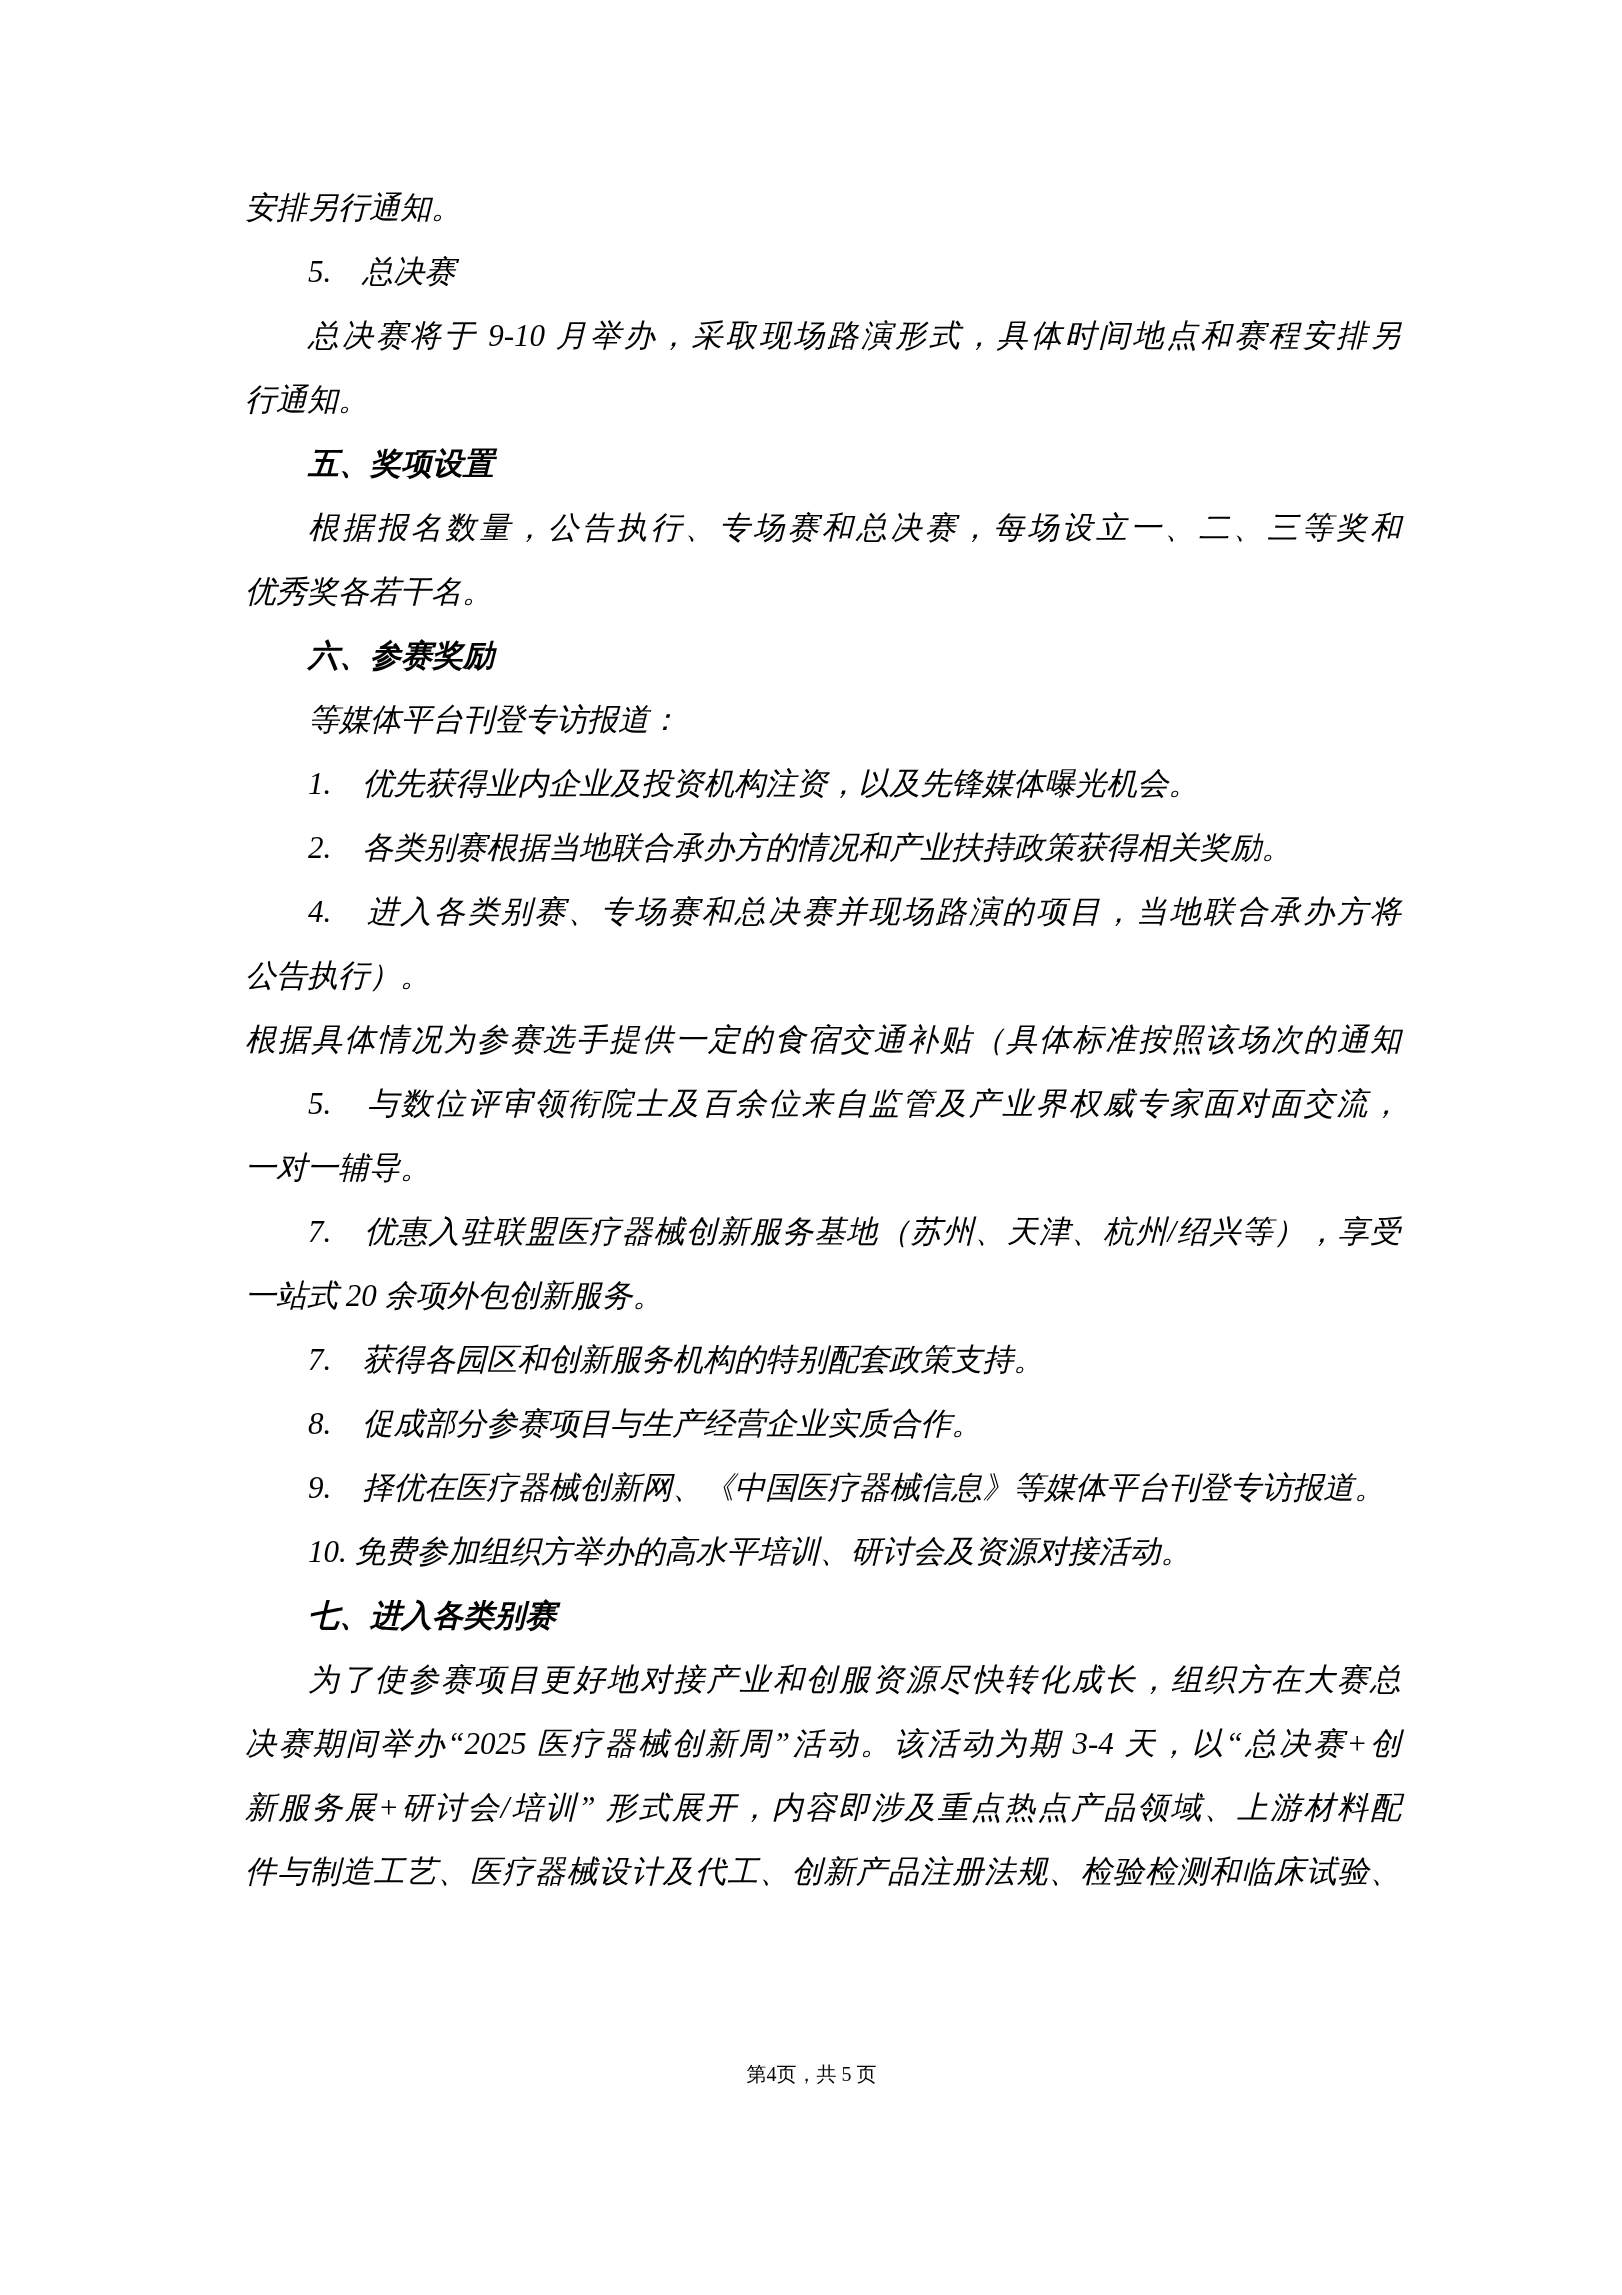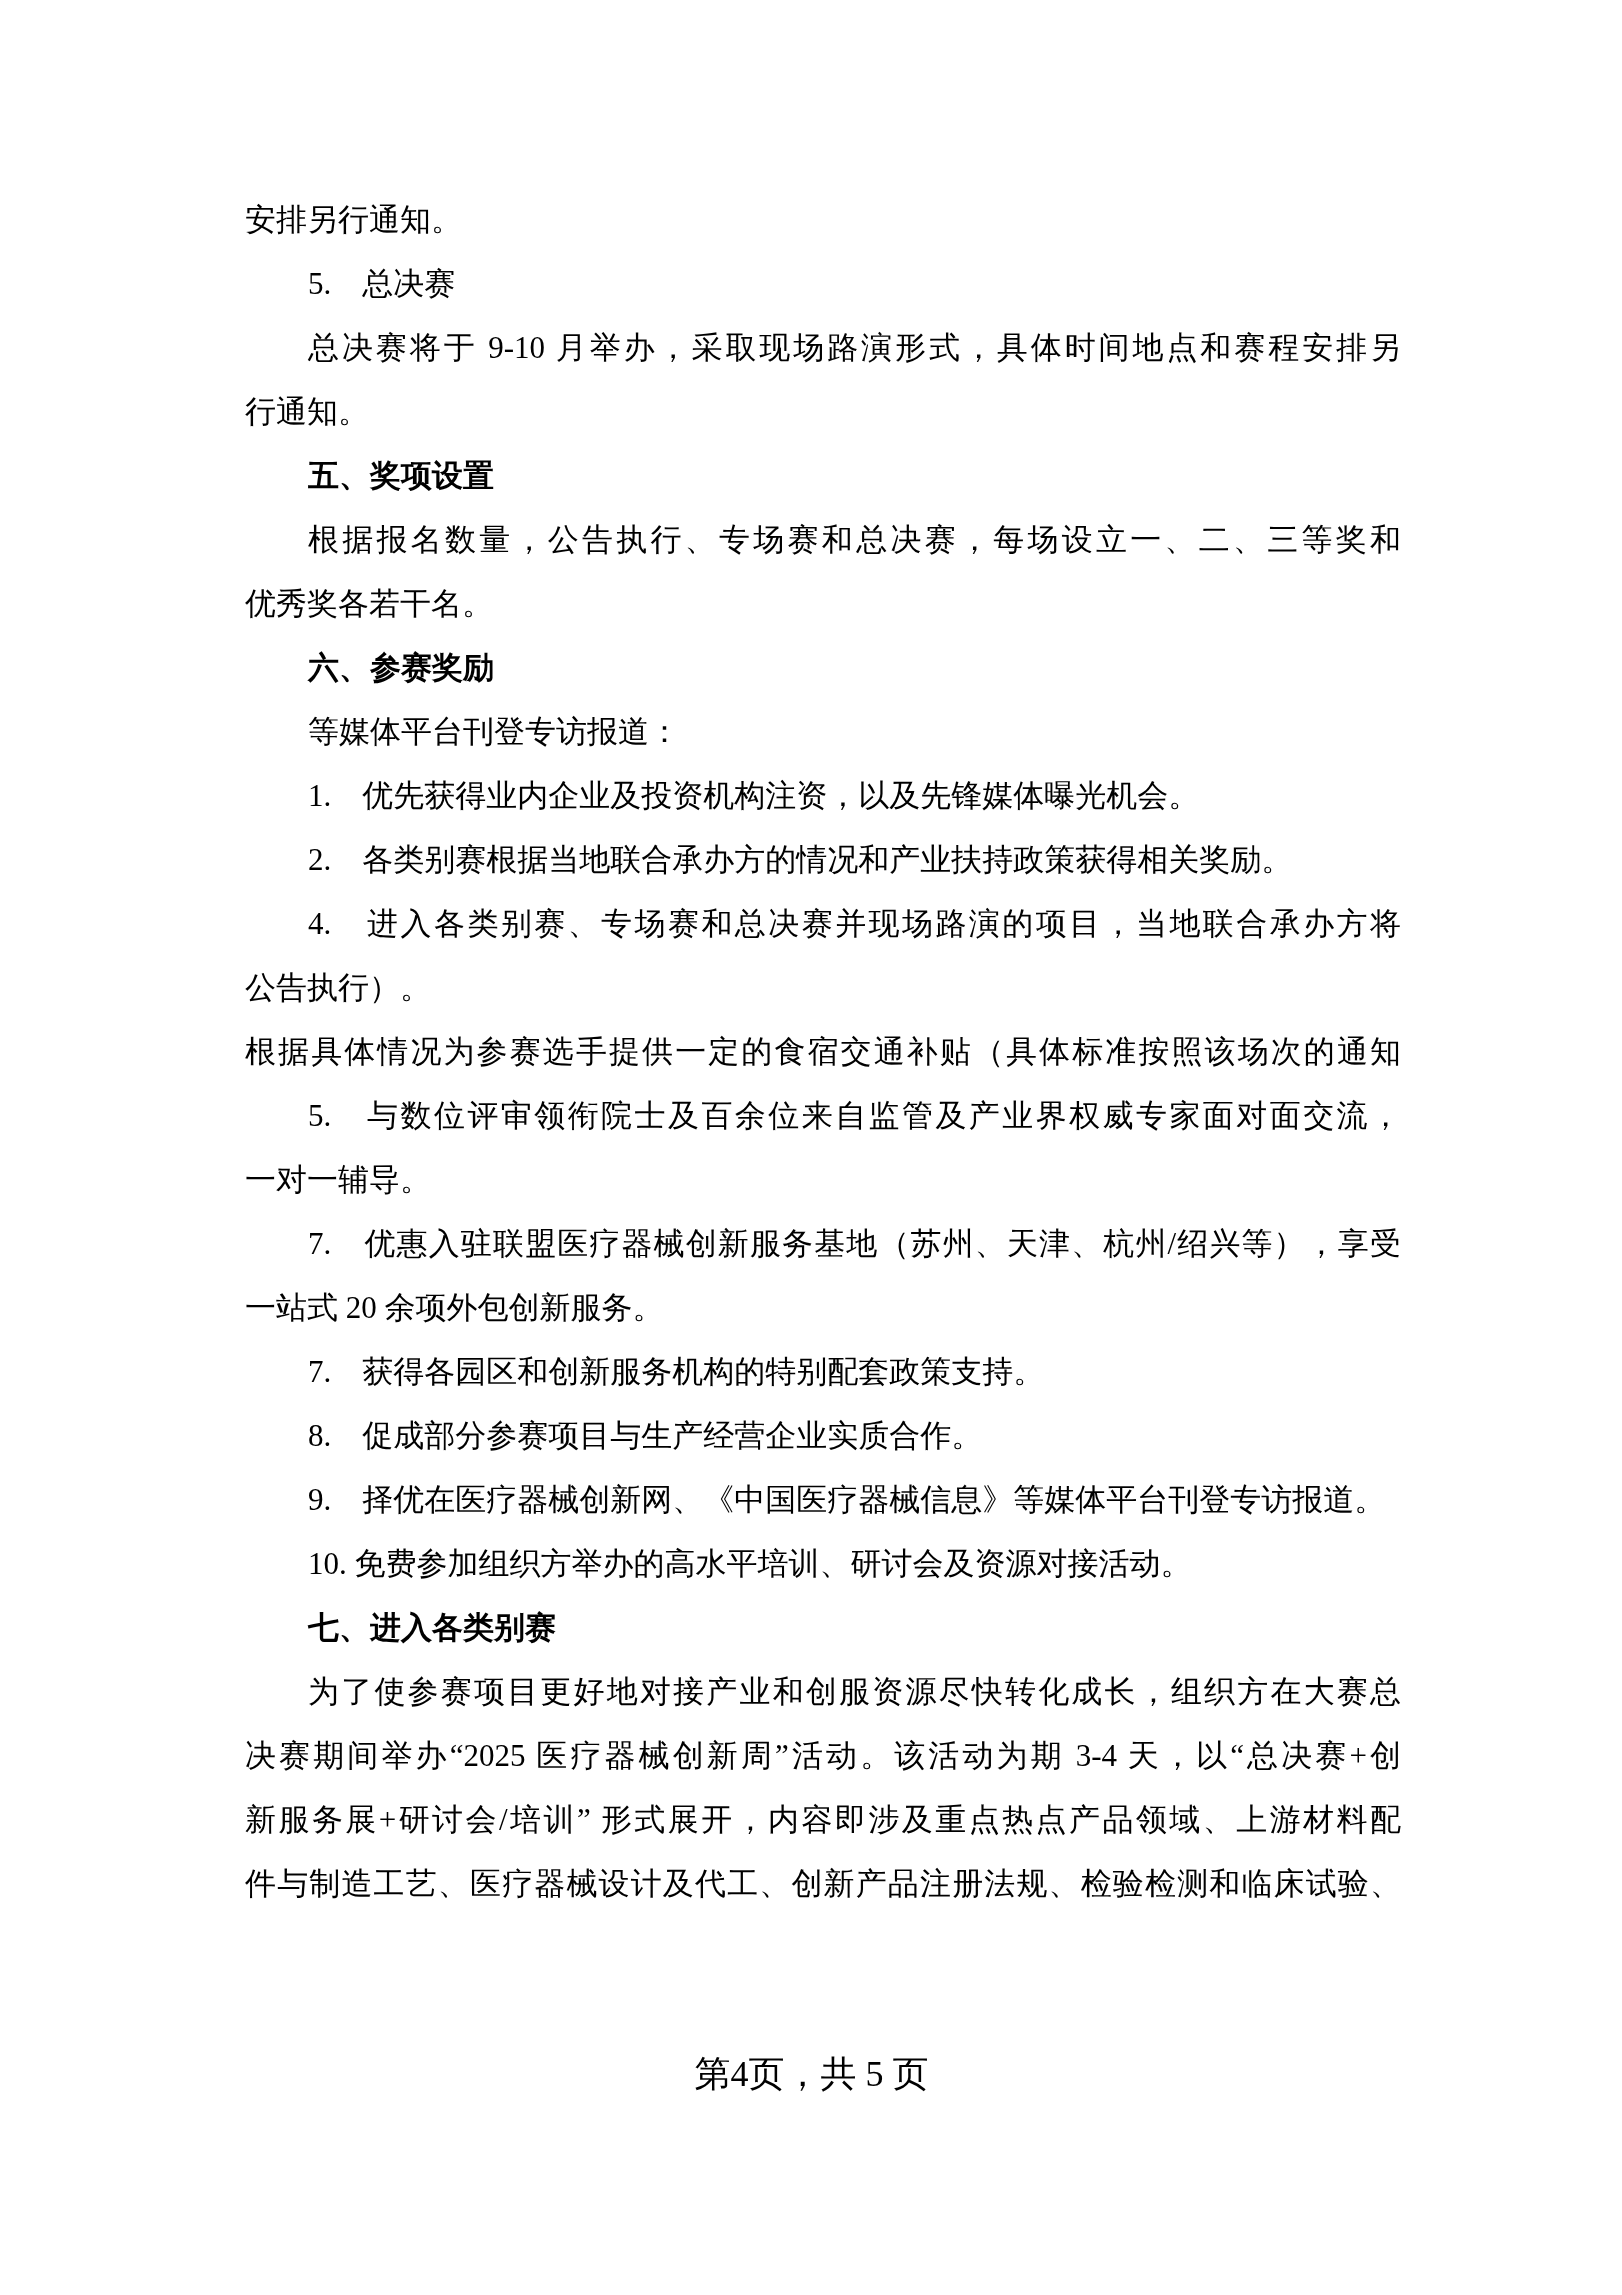--- a/index.html
+++ b/index.html
@@ -16,22 +16,23 @@
   }
   .page {
     position: absolute;
     inset: 0;
     background: #ffffff;
     overflow: hidden;
   }
   .doc {
     position: absolute;
     left: 245px;
-    top: 188px;
+    top: 176px;
     width: 1156px;
+    font-style: italic;
   }
   .line {
     font-size: 31px;
     line-height: 64px;
     height: 64px;
     text-align: justify;
     text-justify: inter-character;
     overflow: visible;
     white-space: normal;
   }
@@ -46,21 +47,21 @@
     font-weight: bold;
   }
   .footer {
     position: absolute;
     left: 0;
     right: 0;
     top: 2055px;
     height: 39px;
     line-height: 39px;
     text-align: center;
-    font-size: 36px;
+    font-size: 20px;
     font-family: "Liberation Serif", "DejaVu Serif", serif;
   }
 </style>
 </head>
 <body>
 
 <div class="page">
   <div class="doc">
 
   <div class="line">安排另行通知。</div>

